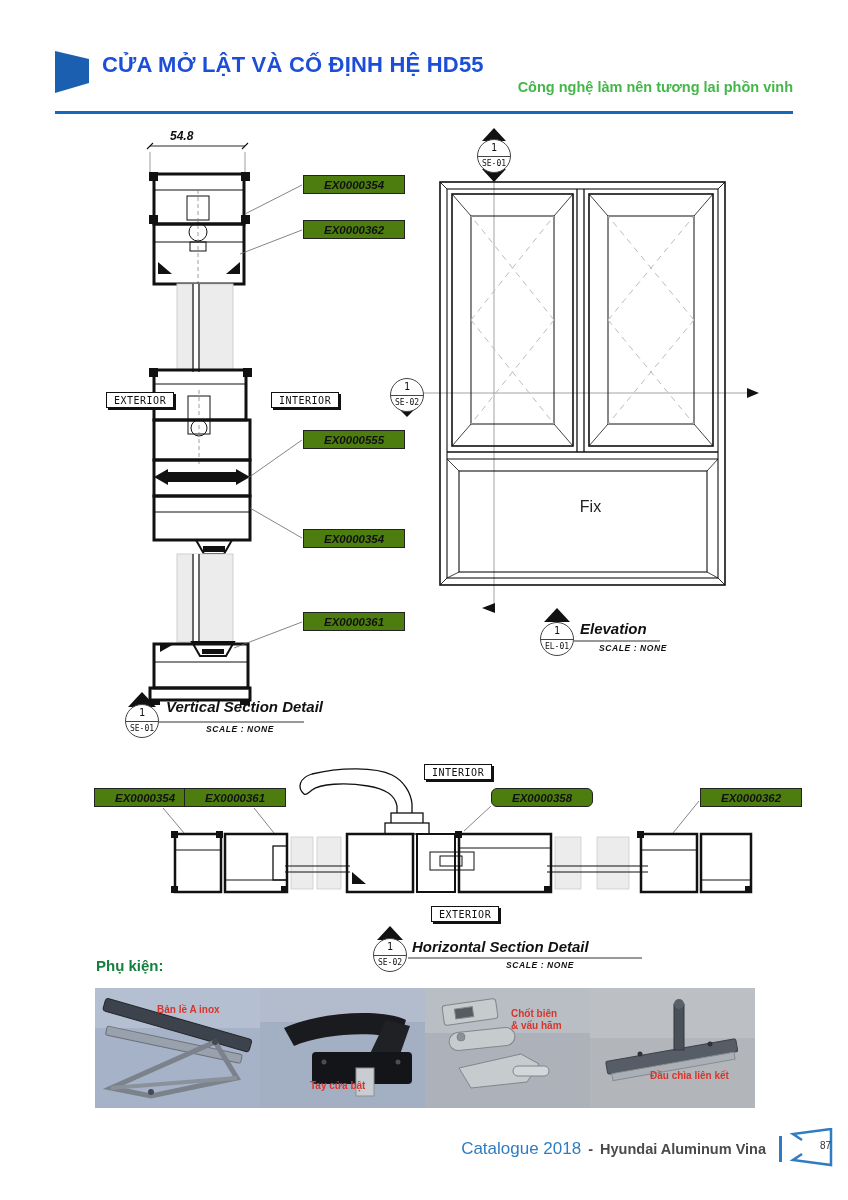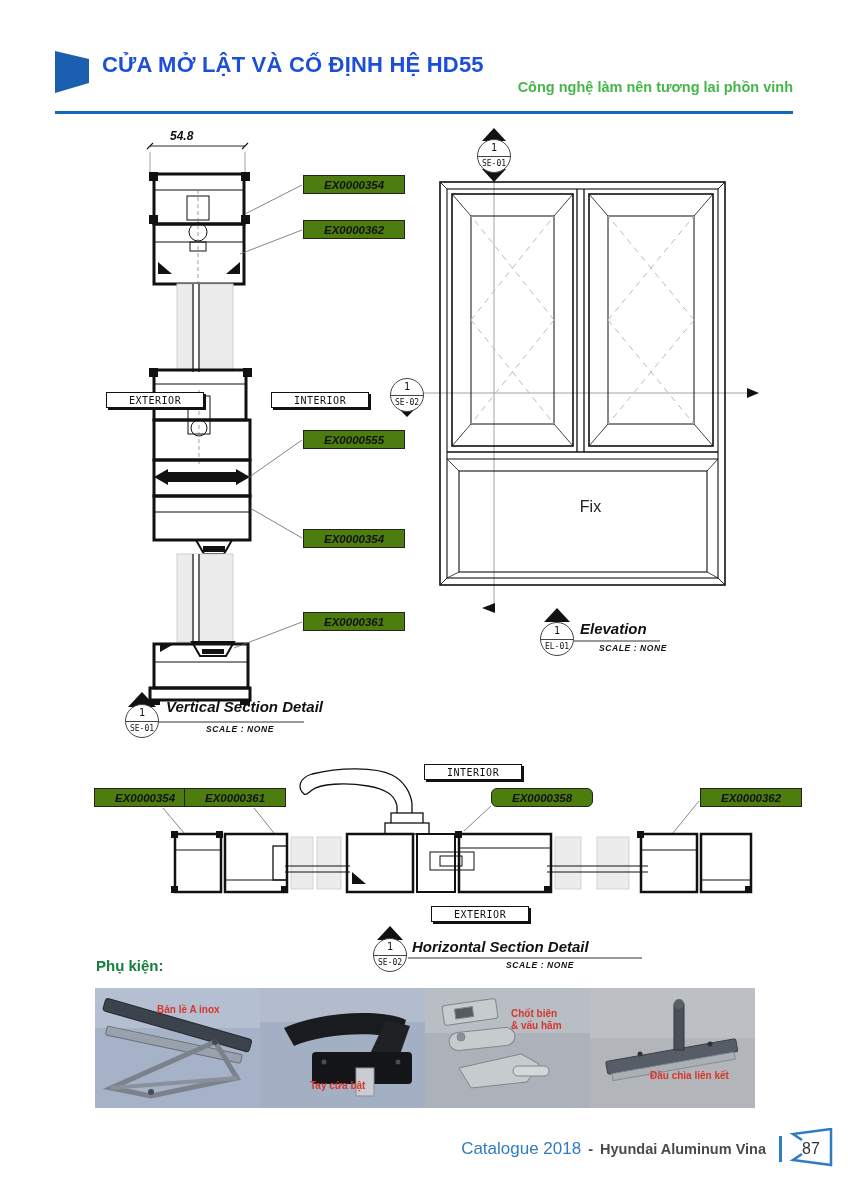--- a/index.html
+++ b/index.html
@@ -10,21 +10,21 @@
   
   .title{font-size:22px;font-weight:bold;color:#1d4ed8;letter-spacing:.2px;white-space:nowrap;}
   .subtitle{font-size:14.5px;font-weight:bold;color:#45b649;white-space:nowrap;}
   .rule{height:3px;background:#1468bd;}
 
   
   .exlbl{border:1px solid #222;background:#4d7c0f;padding:1px 20px 0;
          font:italic 700 11.5px "Liberation Sans",sans-serif;white-space:nowrap;line-height:16px;}
   .tagbox{border:1px solid #111;background:#fff;box-shadow:2px 2px 0 #111;
           font-family:"DejaVu Sans Mono",monospace;font-size:10px;letter-spacing:.5px;
-          padding:2px 22px 1px;white-space:nowrap;line-height:11px;}
+          padding:2px 7px 1px;white-space:nowrap;line-height:11px;}
   .marker{width:34px;height:34px;border:1px solid #444;border-radius:50%;background:#fff;
           display:flex;flex-direction:column;align-items:center;box-sizing:border-box;
           font-family:"DejaVu Sans Mono",monospace;}
   .m-num{width:100%;text-align:center;font-size:10px;line-height:16px;border-bottom:1px solid #444;}
   .m-code{font-size:8px;line-height:14px;letter-spacing:0;}
   .dimtxt{font:italic 700 12px "Liberation Sans",sans-serif;}
   .cap{font:italic 700 15px "Liberation Sans",sans-serif;color:#111;white-space:nowrap;}
   .cap-scale{font:italic 700 8.5px "Liberation Sans",sans-serif;letter-spacing:.6px;text-align:center;}
   .fixlbl{font-size:16px;color:#222;text-align:center;}
 
@@ -34,22 +34,22 @@
   .photo{position:relative;width:165px;height:120px;overflow:hidden;}
   .photo svg{position:absolute;left:0;top:0;}
   .plabel{position:absolute;color:#d6362c;font-weight:bold;font-size:10px;line-height:12px;white-space:nowrap;}
 
   
   .footer{display:flex;align-items:center;justify-content:flex-end;gap:7px;}
   .f-cat{font-size:17px;font-weight:400;color:#2f7cc3;text-align:center;}
   .f-sep,.f-co{font-size:14.5px;font-weight:600;color:#4a4a4a;}
   .f-bar{width:3px;height:26px;background:#2f7cc3;margin-left:6px;}
   .pageno{position:relative;width:46px;height:42px;}
-  .pageno .num{position:absolute;left:13px;top:12px;width:29px;text-align:left;
-               font-size:16px;color:#333;}
+  .pageno .num{position:absolute;left:13px;top:12px;width:29px;text-align:right;
+               font-size:10px;color:#333;}
 </style>
 </head>
 <body>
 
 <div class="page">
 
   <svg class="abs" style="left:55px;top:48px;" width="38" height="46" viewBox="0 0 38 46">
     <polygon points="0,3 34,11 34,35 0,45" fill="#1a5fb0"></polygon>
   </svg>
   <div class="abs title" style="left:102px;top:52px;">CỬA MỞ LẬT VÀ CỐ ĐỊNH HỆ HD55</div>

